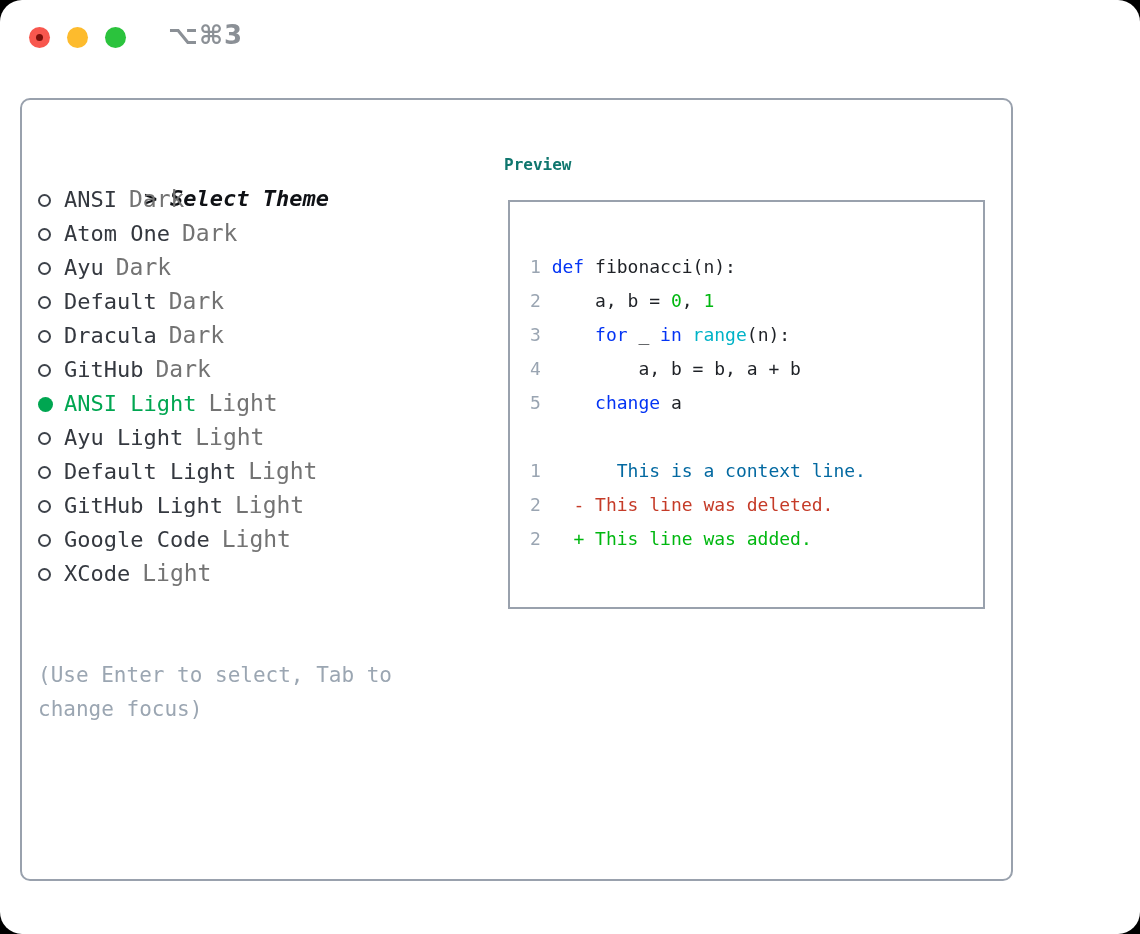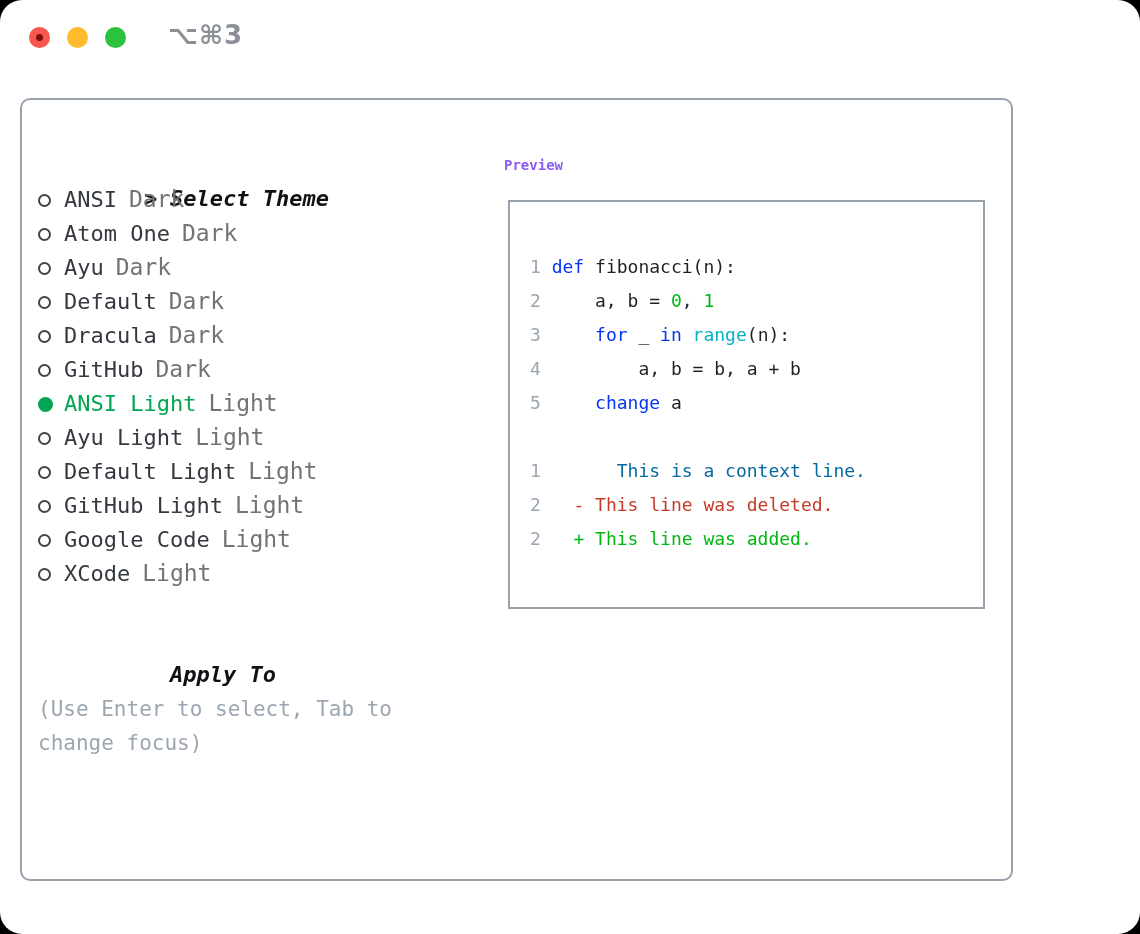--- a/index.html
+++ b/index.html
@@ -35,21 +35,21 @@
          border:2px solid #3e434b;box-sizing:border-box;margin-bottom:1px;vertical-align:middle;}
   .radio.on{width:15px;height:15px;border:none;background:#00a651;}
   .hdr{font-weight:bold;color:#0f1115;font-style:italic;}
   .name{color:#34383f;}
   .name.sel{color:#00a651;}
   .suffix{color:#737373;font-size:23px;margin-left:12px;}
   .hint{color:#9ba6b2;font-size:21px;line-height:34px;width:405px;white-space:normal;}
   
   .preview-title{
     position:absolute;left:482px;top:48px;height:34px;line-height:34px;
-    font-size:14px;font-weight:bold;color:#8b5cf6;
+    font-size:16px;font-weight:bold;color:#0f766e;
   }
   .preview-box{
     position:absolute;left:486px;top:100px;width:477px;height:409px;
     border:2px solid #99a1ad;box-sizing:border-box;background:#fff;
     padding:48px 0 0 20px;overflow:hidden;
   }
   .pline{height:34px;line-height:34px;white-space:pre;font-size:18px;}
 </style>
 </head>
 <body>
@@ -77,23 +77,20 @@
           <div class="row"><span class="marker"><span class="radio"></span></span><span class="name">Dracula</span><span class="suffix">Dark</span></div>
           <div class="row"><span class="marker"><span class="radio"></span></span><span class="name">GitHub</span><span class="suffix">Dark</span></div>
           <div class="row"><span class="marker"><span class="radio on"></span></span><span class="name sel">ANSI Light</span><span class="suffix">Light</span></div>
           <div class="row"><span class="marker"><span class="radio"></span></span><span class="name">Ayu Light</span><span class="suffix">Light</span></div>
           <div class="row"><span class="marker"><span class="radio"></span></span><span class="name">Default Light</span><span class="suffix">Light</span></div>
           <div class="row"><span class="marker"><span class="radio"></span></span><span class="name">GitHub Light</span><span class="suffix">Light</span></div>
           <div class="row"><span class="marker"><span class="radio"></span></span><span class="name">Google Code</span><span class="suffix">Light</span></div>
           <div class="row"><span class="marker"><span class="radio"></span></span><span class="name">XCode</span><span class="suffix">Light</span></div>
         </div>
       <div class="row"></div>
-      <div class="row">
-        <span class="marker"></span><span class="hdr">Apply To</span>
-      </div>
       <div id="apply-list">
         </div>
       <div class="row"></div>
       <div class="hint">(Use Enter to select, Tab to change focus)</div>
     </div>
 
     <div class="preview-title">Preview</div>
     <div class="preview-box" id="preview-box">
         <div class="pline"><span style="color: rgb(154, 165, 178);">1 </span><span style="color: rgb(4, 52, 244);">def</span><span style="color: rgb(30, 33, 38);"> fibonacci(n):</span></div>
         <div class="pline"><span style="color: rgb(154, 165, 178);">2 </span><span style="color: rgb(30, 33, 38);">    a, b = </span><span style="color: rgb(0, 183, 16);">0</span><span style="color: rgb(30, 33, 38);">, </span><span style="color: rgb(0, 183, 16);">1</span></div>

